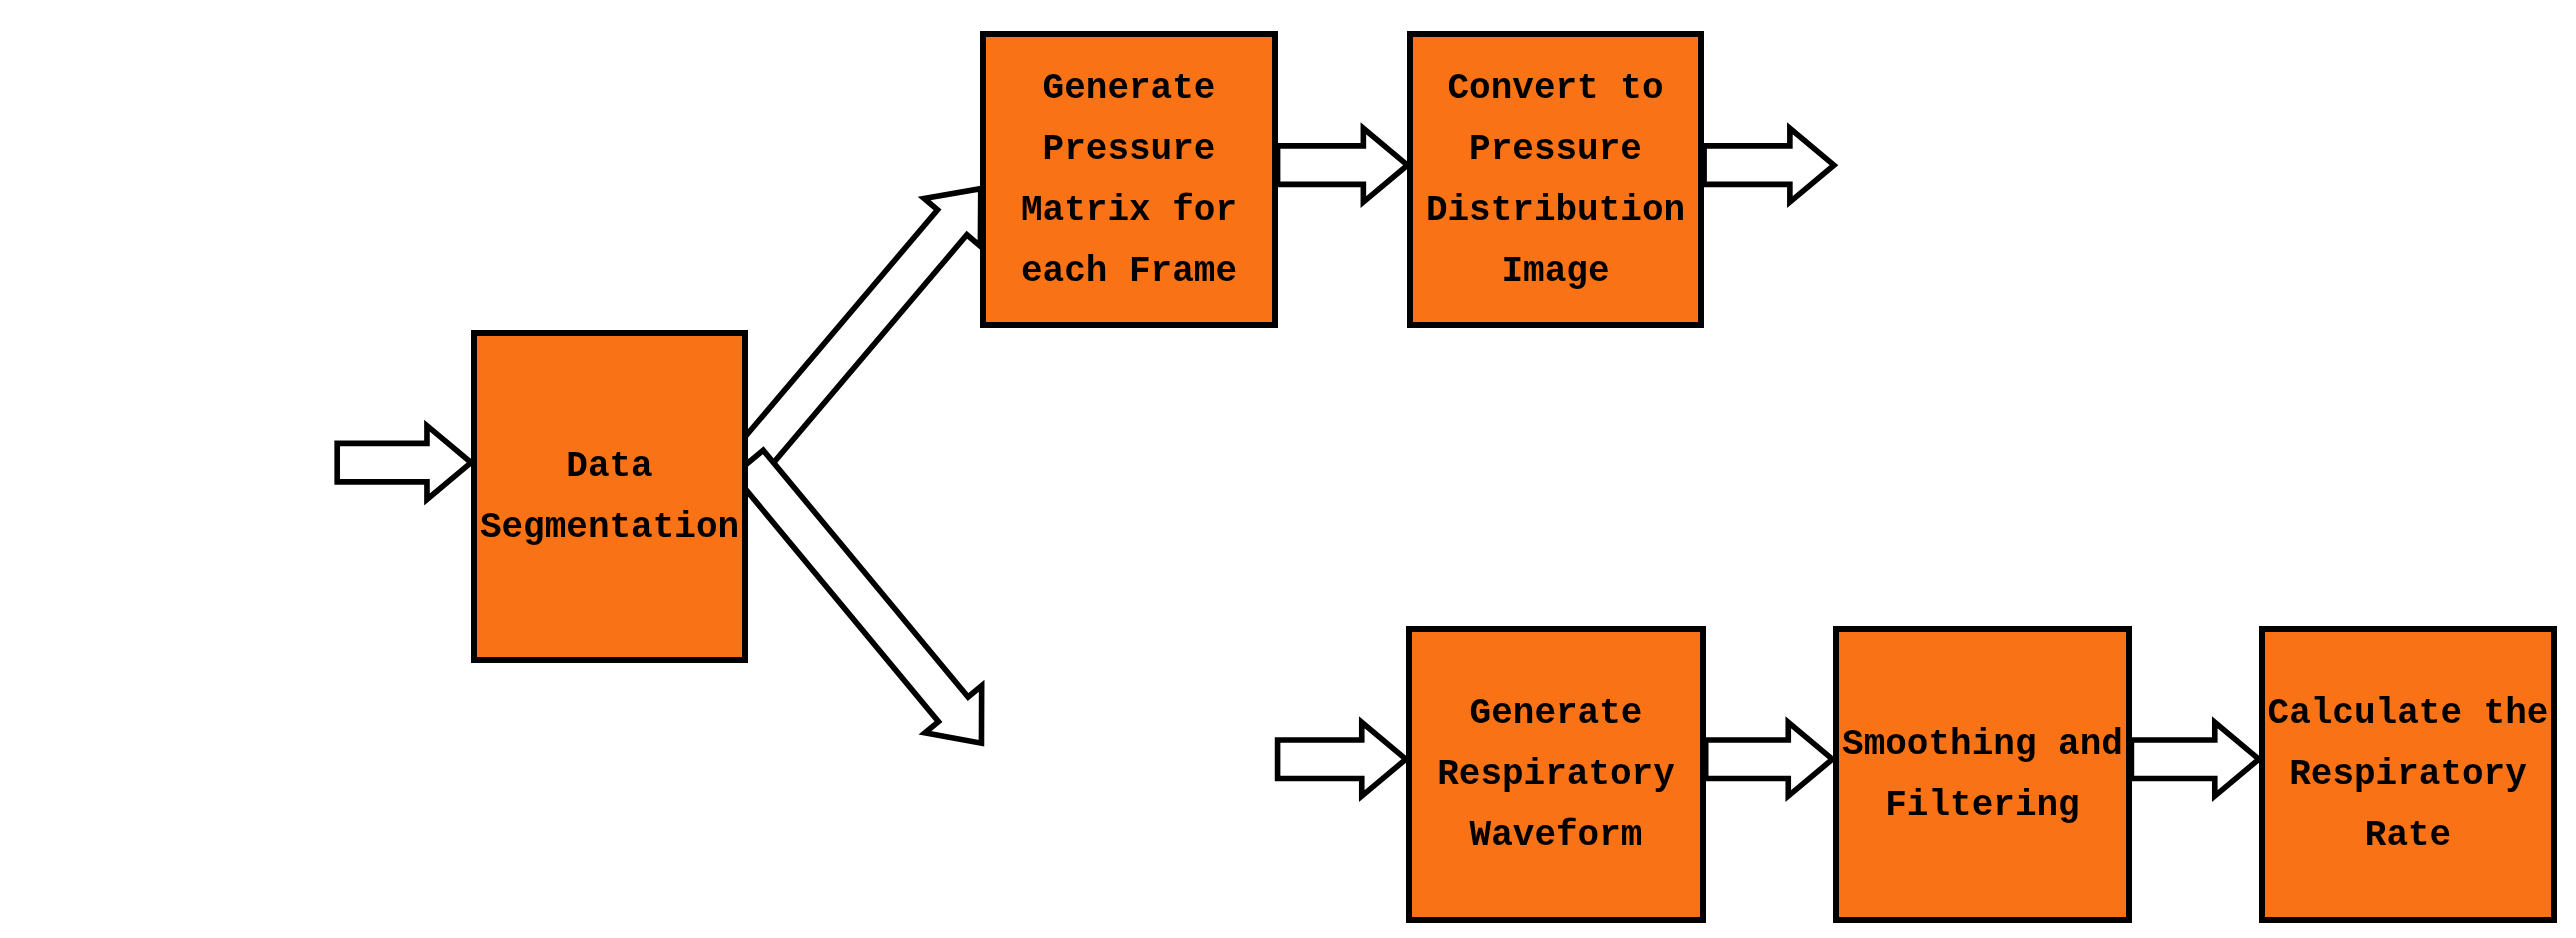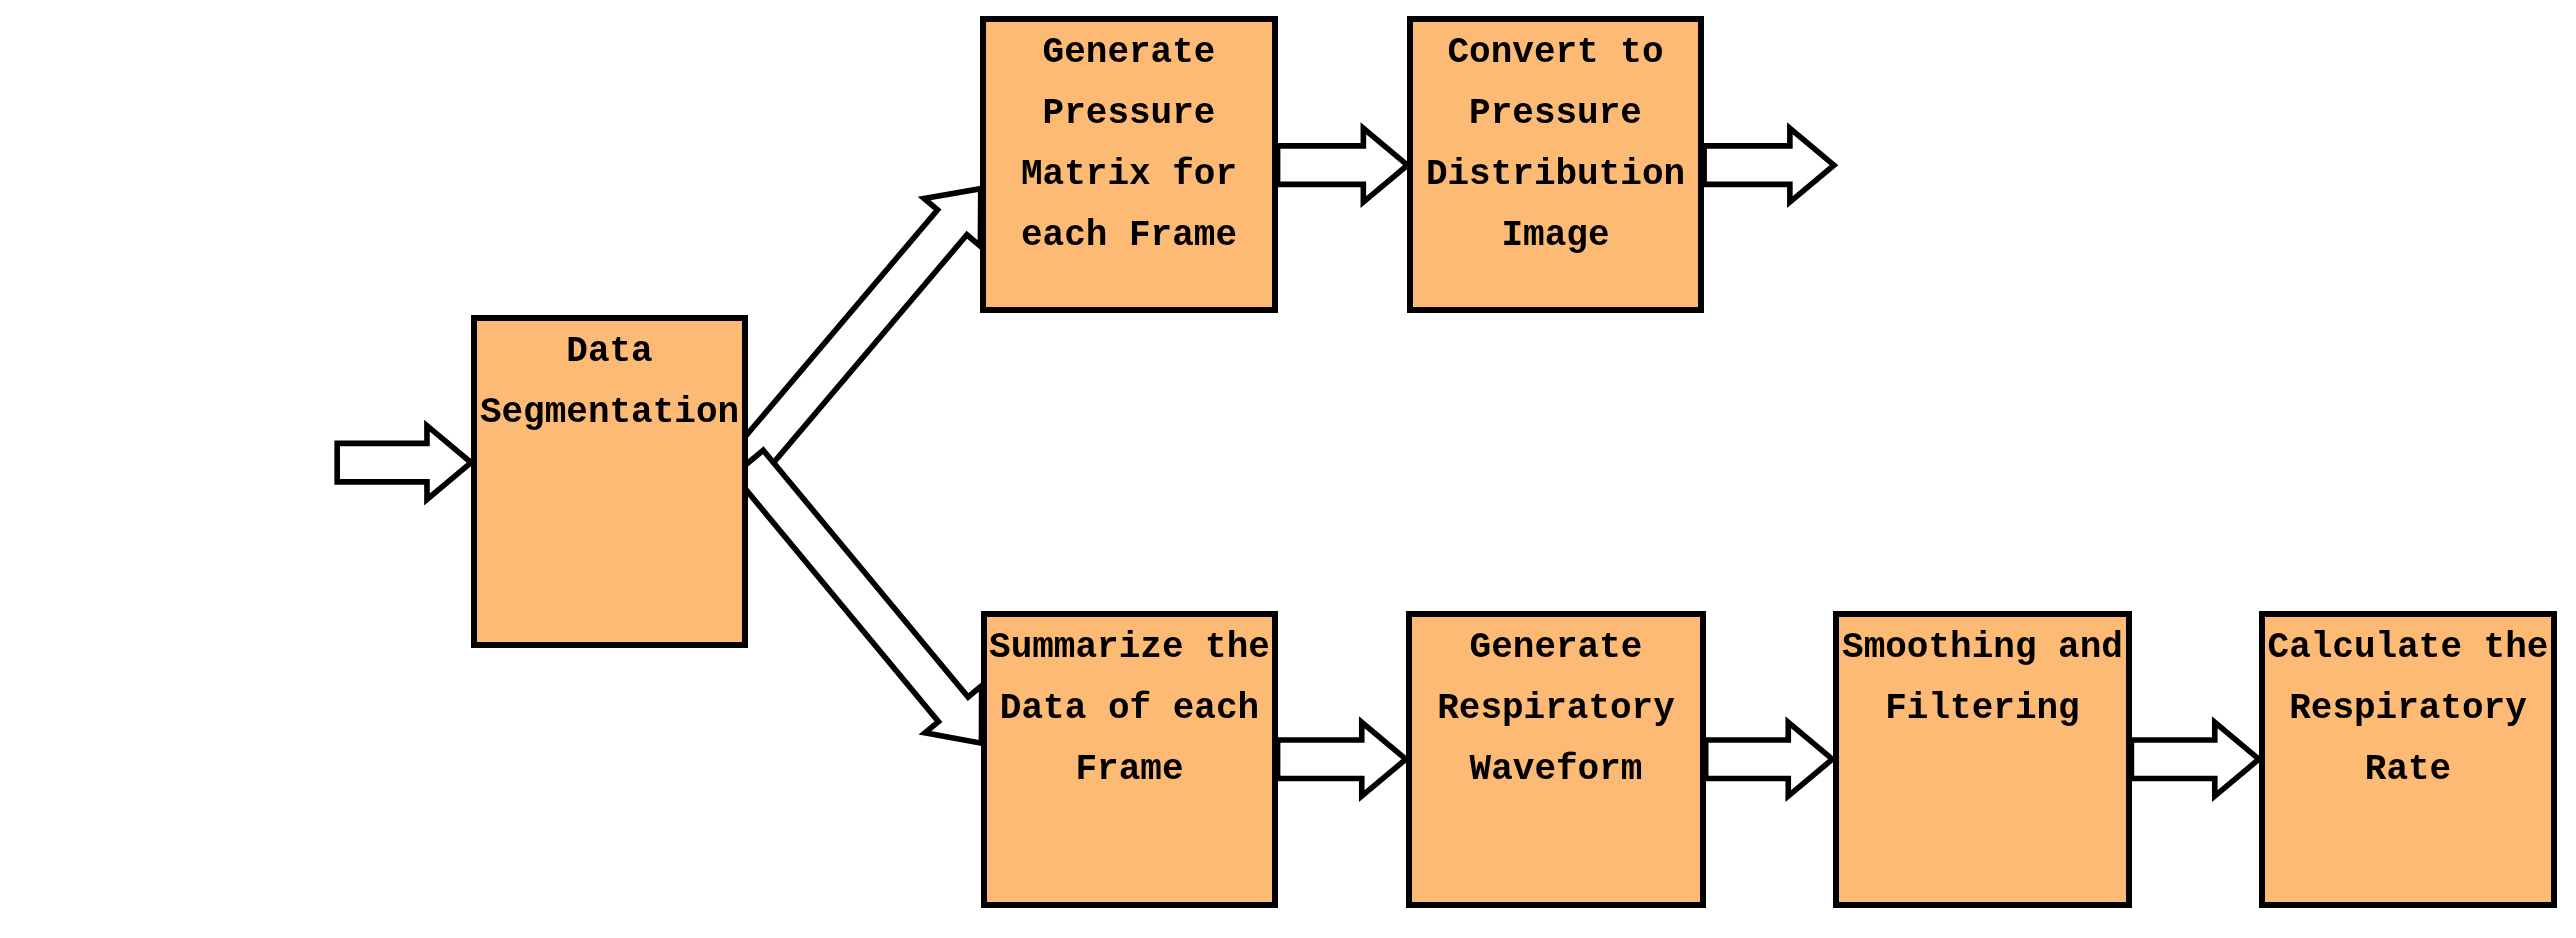--- a/index.html
+++ b/index.html
@@ -11,26 +11,28 @@
     position: relative;
     width: 2576px;
     height: 938px;
     background: #ffffff;
     overflow: hidden;
     font-family: "Liberation Mono", "DejaVu Sans Mono", monospace;
   }
   .node {
     position: absolute;
     box-sizing: border-box;
-    background: #fdba74;
+    background: #f97316;
     border: 6.4px solid #000000;
     display: flex;
+    align-items: center;
     justify-content: center;
     text-align: center;
     z-index: 2;
+    margin-top: 15px;
   }
   .node .label {
     font-weight: bold;
     font-size: 36px;
     line-height: 61px;
     color: #000000;
     white-space: pre-line;
     letter-spacing: 0px;
   }
   
@@ -100,25 +102,20 @@
   </div>
 
   <div class="node" id="n-convert-pressure">
     <span class="label">Convert to
 Pressure
 Distribution
 Image</span>
   </div>
 
 
-  <div class="node" id="n-summarize">
-    <span class="label">Summarize the
-Data of each
-Frame</span>
-  </div>
 
   <div class="node" id="n-generate-waveform">
     <span class="label">Generate
 Respiratory
 Waveform</span>
   </div>
 
   <div class="node" id="n-smoothing">
     <span class="label">Smoothing and
 Filtering</span>

